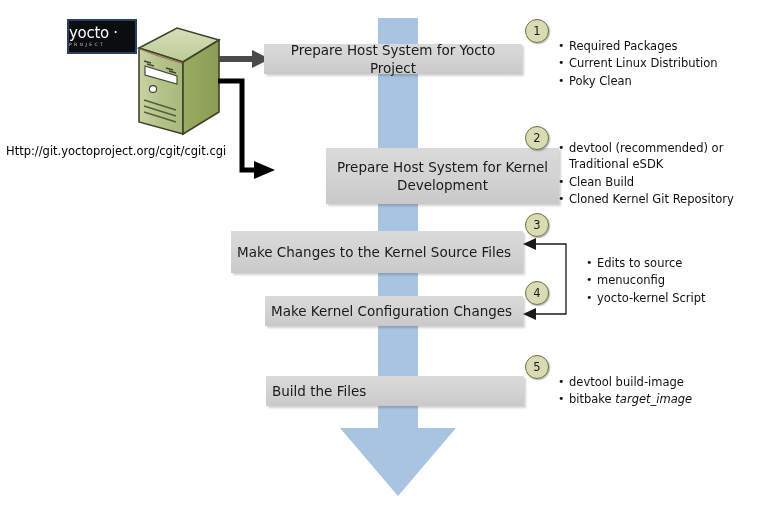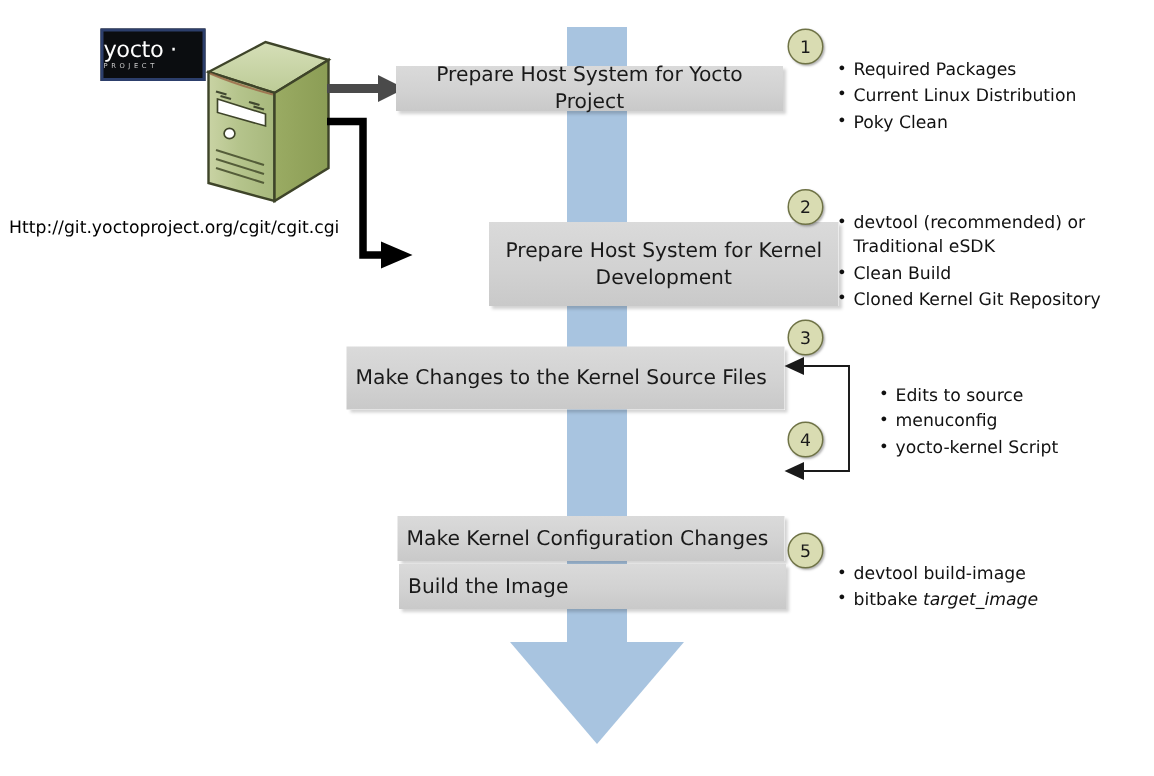--- a/index.html
+++ b/index.html
@@ -186,21 +186,21 @@
     </ul>
   </div>
 
   <div class="step-box" style="left:231px;top:231px;width:292px;height:42px;">
     <span>Make Changes to the Kernel Source Files</span>
   </div>
   <div class="num-circle" style="left:525px;top:213px;">
     <span>3</span>
   </div>
 
-  <div class="step-box" style="left:265px;top:296px;width:258px;height:30px;margin-top:48px;">
+  <div class="step-box" style="left:265px;top:296px;width:258px;height:30px;">
     <span>Make Kernel Configuration Changes</span>
   </div>
   <div class="num-circle" style="left:525px;top:281px;">
     <span>4</span>
   </div>
 
   <svg style="position:absolute;left:520px;top:236px;width:70px;height:86px;">
     <polyline points="14,8 46,8 46,78 14,78" fill="none" stroke="#1a1a1a" stroke-width="1.3"></polyline>
     <polygon points="16,2 3,8 16,14" fill="#1a1a1a"></polygon>
     <polygon points="16,72 3,78 16,84" fill="#1a1a1a"></polygon>
@@ -208,21 +208,21 @@
 
   <div class="bullets" style="left:584px;top:255px;width:180px;">
     <ul>
       <li>Edits to source</li>
       <li>menuconfig</li>
       <li>yocto-kernel Script</li>
     </ul>
   </div>
 
   <div class="step-box" style="left:266px;top:376px;width:258px;height:30px;">
-    <span>Build the Image</span>
+    <span>Build the Files</span>
   </div>
   <div class="num-circle" style="left:525px;top:355px;">
     <span>5</span>
   </div>
   <div class="bullets" style="left:556px;top:374px;width:205px;">
     <ul>
       <li><span>devtool build-image</span></li>
       <li><span>bitbake </span><span class="ital">target_image</span></li>
     </ul>
   </div>

